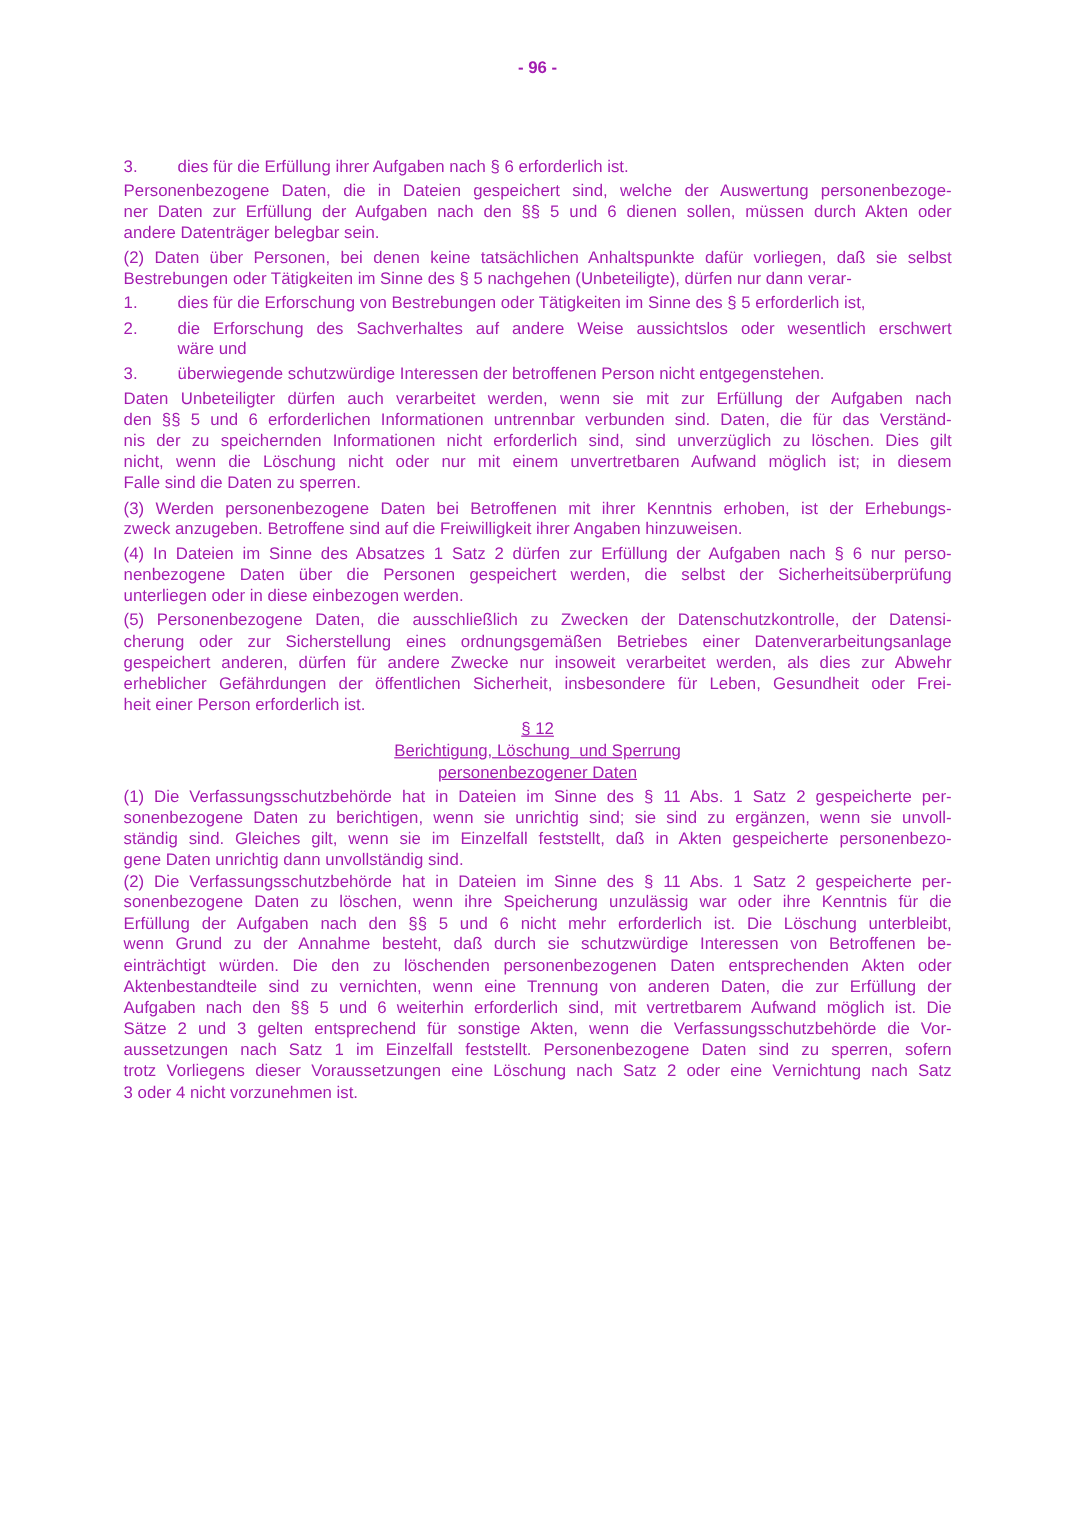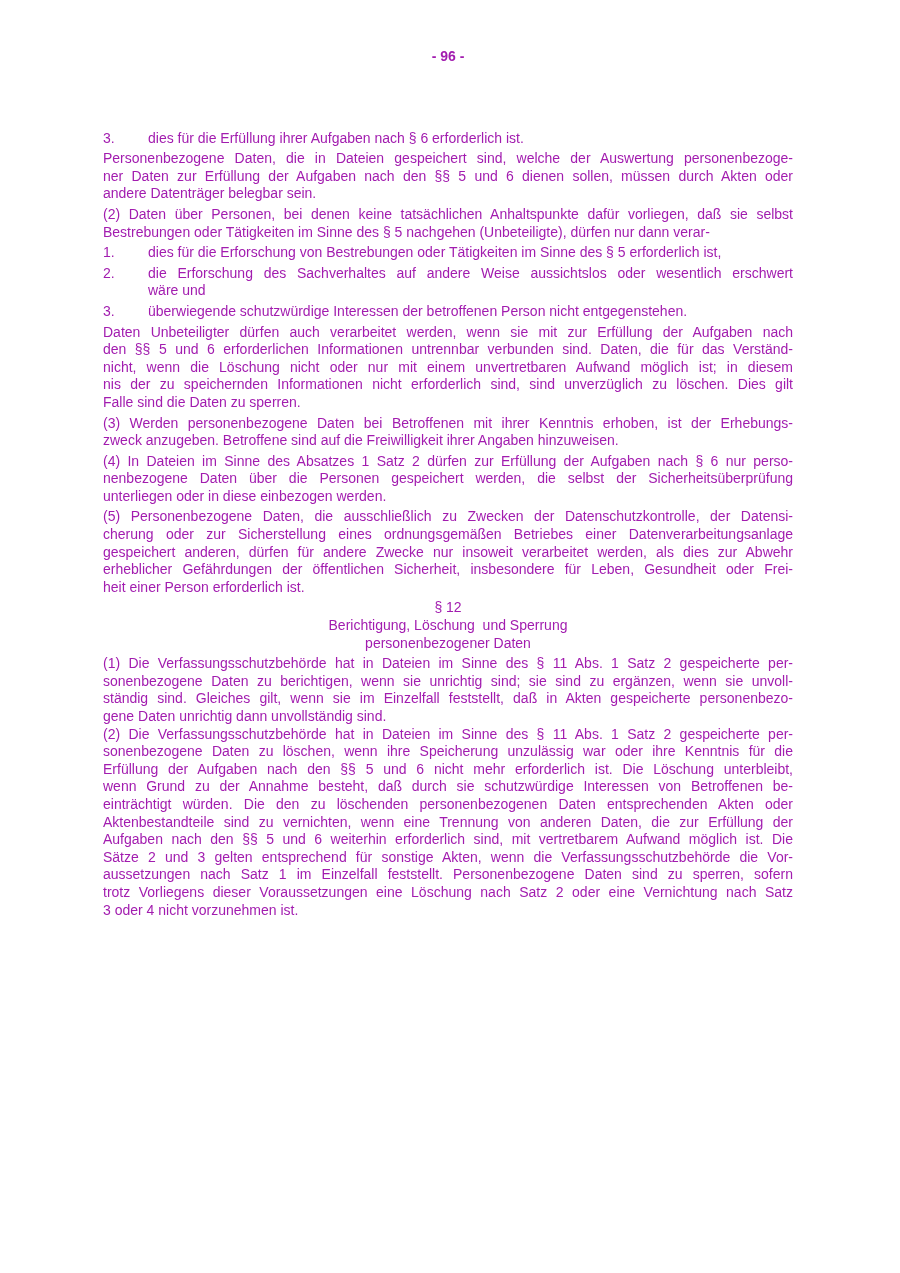--- a/index.html
+++ b/index.html
@@ -55,20 +55,21 @@
   .list-item .num {
     position: absolute;
     left: 0;
     top: 0;
   }
 
   .heading .line,
   .heading .line:last-child {
     text-align-last: center;
     white-space: pre-wrap;
+    text-decoration: underline;
   }
 </style>
 </head>
 <body>
 
 <div class="page">
   <div class="page-header">- 96 -</div>
   <div class="content" id="doc-body">
       <div class="block list-item">
         <span class="num">3.</span>
@@ -100,22 +101,22 @@
       </div>
       <div class="block list-item">
         <span class="num">3.</span>
         <div class="item-body">
           <div class="line">überwiegende schutzwürdige Interessen der betroffenen Person nicht entgegenstehen.</div>
         </div>
       </div>
       <div class="block paragraph">
         <div class="line">Daten Unbeteiligter dürfen auch verarbeitet werden, wenn sie mit zur Erfüllung der Aufgaben nach</div>
         <div class="line">den §§ 5 und 6 erforderlichen Informationen untrennbar verbunden sind. Daten, die für das Verständ-</div>
+        <div class="line">nis der zu speichernden Informationen nicht erforderlich sind, sind unverzüglich zu löschen. Dies gilt</div>
         <div class="line">nicht, wenn die Löschung nicht oder nur mit einem unvertretbaren Aufwand möglich ist; in diesem</div>
-        <div class="line">nis der zu speichernden Informationen nicht erforderlich sind, sind unverzüglich zu löschen. Dies gilt</div>
         <div class="line">Falle sind die Daten zu sperren.</div>
       </div>
       <div class="block paragraph">
         <div class="line">(3) Werden personenbezogene Daten bei Betroffenen mit ihrer Kenntnis erhoben, ist der Erhebungs-</div>
         <div class="line">zweck anzugeben. Betroffene sind auf die Freiwilligkeit ihrer Angaben hinzuweisen.</div>
       </div>
       <div class="block paragraph">
         <div class="line">(4) In Dateien im Sinne des Absatzes 1 Satz 2 dürfen zur Erfüllung der Aufgaben nach § 6 nur perso-</div>
         <div class="line">nenbezogene Daten über die Personen gespeichert werden, die selbst der Sicherheitsüberprüfung</div>
         <div class="line">unterliegen oder in diese einbezogen werden.</div>

